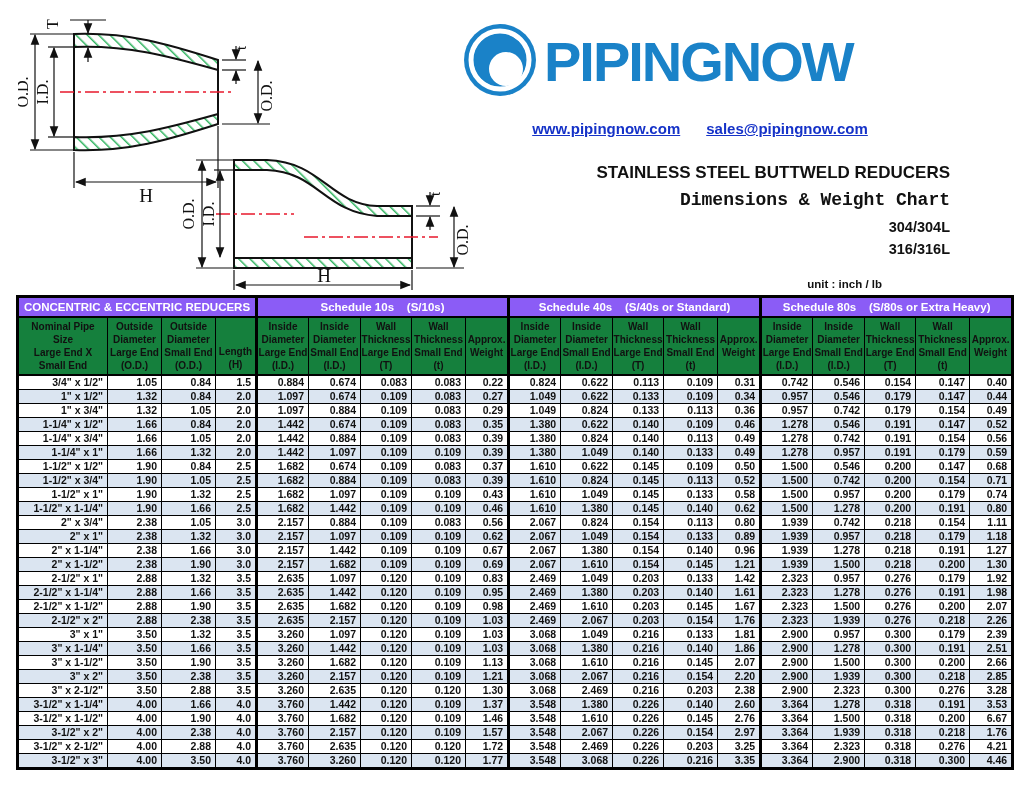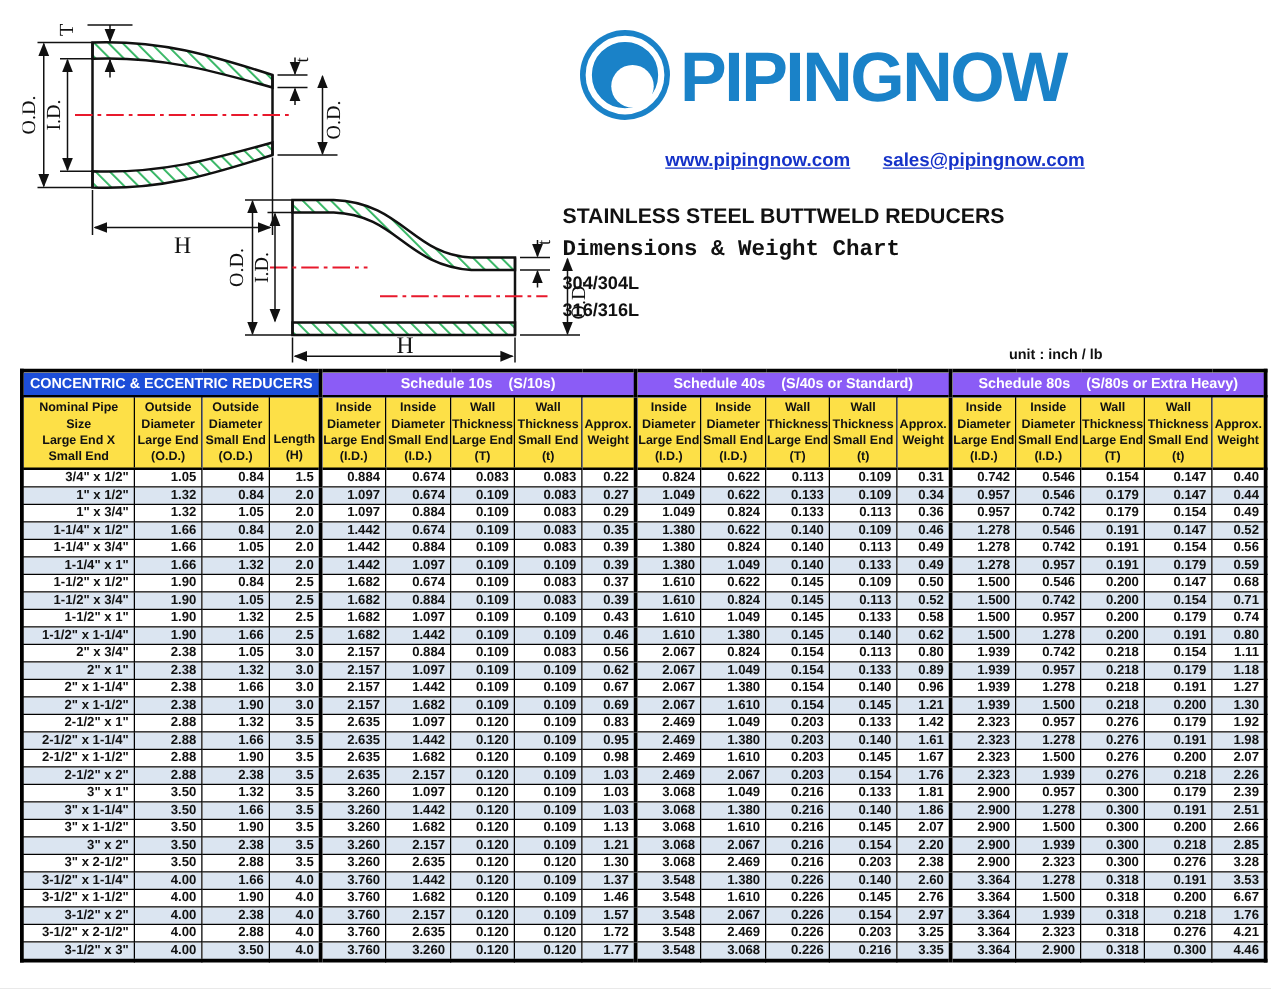--- a/index.html
+++ b/index.html
@@ -10,40 +10,40 @@
   .logo { position:absolute; left:462px; top:22px; display:flex; align-items:flex-end; }
   .logo-word { font-size:56px; font-weight:bold; color:#1a82c8; letter-spacing:-2px; line-height:72px; margin-left:6px; }
 
   
   .links { position:absolute; left:450px; top:120px; width:500px; text-align:center;
            font-size:15px; font-weight:bold; color:#1532c8; text-decoration:underline; }
   .links a { color:#1532c8; cursor:pointer; }
   .links .gap { display:inline-block; width:26px; }
 
   
-  .titleblock { position:absolute; left:450px; top:163px; width:500px; text-align:left; color:#111; }
+  .titleblock { position:absolute; left:450px; top:163px; width:500px; text-align:right; color:#111; }
   .t1 { font-size:17px; font-weight:bold; margin-bottom:7px; }
   .t2 { font-size:18px; font-weight:bold; margin-bottom:9px;font-family:Liberation Mono, monospace; }
   .t3 { font-size:14.5px; font-weight:bold; margin-bottom:6px; }
   .unit-note { position:absolute; right:142px; top:278px; font-size:11.5px; font-weight:bold; color:#111; }
 
   
   .diag { position:absolute; }
   .diag text { font-family:"Liberation Serif", serif; fill:#111; }
 
   
   .tblwrap { position:absolute; left:16px; top:295px; }
   table.tbl { border-collapse:collapse; table-layout:fixed; width:993px; border:3px solid #000; }
   .tbl th, .tbl td { border:1px solid #000; overflow:hidden; }
   .tbl .gs { border-left:3px solid #000; }           
   .tbl tr.ghead th { height:20px; font-size:11.5px; font-weight:bold; color:#fff;
                      white-space:pre; text-align:center; border-bottom:2px solid #000; }
-  .gh-black { background:#1d4ed8; }
+  .gh-black { background:#8b5cf6; }
   .gh-blue  { background:#8b5cf6; }
-  .tbl tr.chead th { height:58px; background:#fde047; font-size:10px; font-weight:bold; color:#111;
+  .tbl tr.chead th { height:58px; background:#15803d; font-size:10px; font-weight:bold; color:#111;
                      text-align:center; vertical-align:middle; white-space:pre-line;
                      line-height:13px; border-bottom:2px solid #000; }
   .tbl tr.chead th.vbottom { vertical-align:bottom; padding-bottom:3px; }
   .tbl tbody td { height:13px; font-size:10.5px; font-weight:bold; color:#111;
                   text-align:right; padding:0 4px 0 0; line-height:13px; white-space:nowrap; }
   .tbl tbody tr:nth-child(even) td { background:#dbe5f1; }
   .tbl tbody tr:nth-child(odd)  td { background:#ffffff; }
 </style>
 </head>
 <body>

